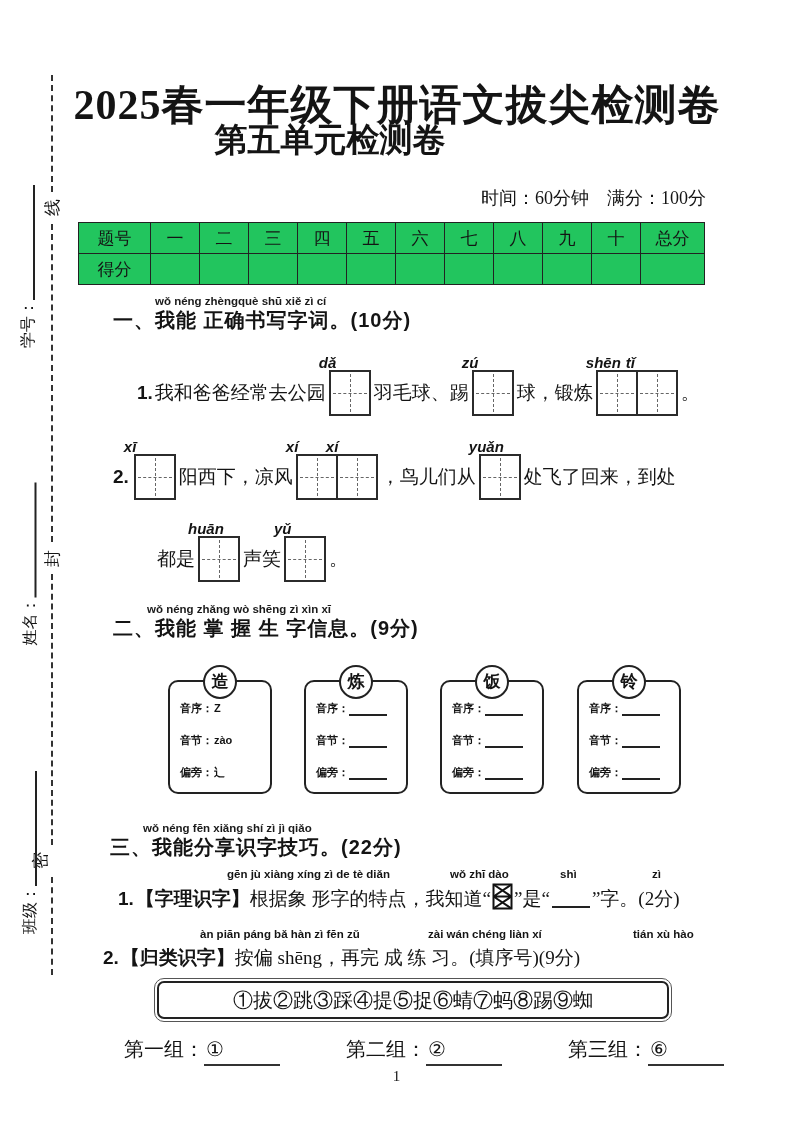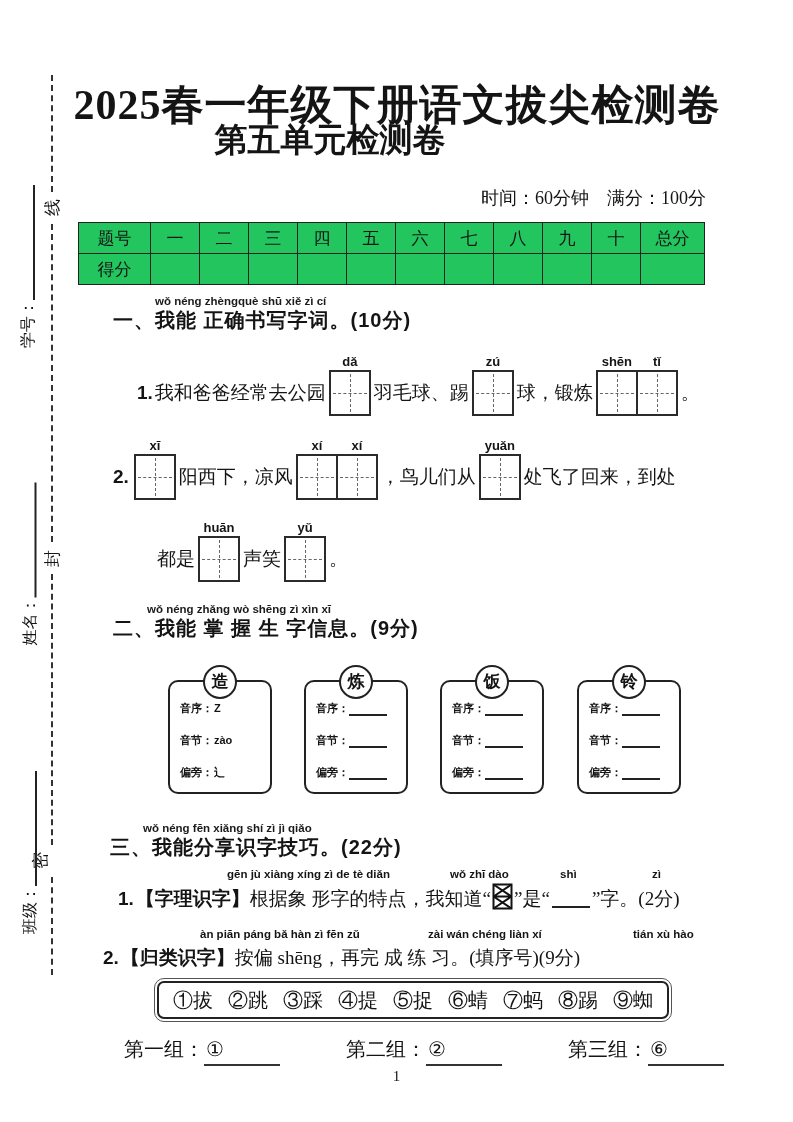--- a/index.html
+++ b/index.html
@@ -24,41 +24,41 @@
 
   
   .sentence{display:flex;align-items:center;white-space:nowrap;font-size:19px;height:46px;}
   .sentence .num{font-family:"Liberation Sans",sans-serif;font-weight:bold;margin-right:2px;}
   .sentence .tag{font-weight:bold;}
   .wbox{width:42px;height:46px;border:2px solid #2b2b2b;position:relative;flex:0 0 auto;margin:0 3px;background:#fff;box-sizing:border-box;}
   .wbox.j1{margin-right:0;}
   .wbox.j2{margin-left:-2px;}
   .wbox .ph{position:absolute;left:2px;right:2px;top:50%;border-top:1.5px dashed #666;}
   .wbox .pv{position:absolute;top:2px;bottom:2px;left:50%;border-left:1.5px dashed #666;}
-  .wbox .py{position:absolute;top:-18px;left:-12px;right:-12px;text-align:center;
-            font-family:"Liberation Sans",sans-serif;font-size:13px;font-weight:bold;}
+  .wbox .py{position:absolute;top:-18px;left:-12px;right:-12px;
+            font-family:"Liberation Sans",sans-serif;font-size:15px;font-weight:bold;font-style:italic;}
 
   
   .card{position:absolute;top:680px;width:104px;height:114px;border:2.5px solid #222;border-radius:10px;
         box-sizing:border-box;padding:10px 6px 4px 10px;background:#fff;}
   .card .circ{position:absolute;top:-17px;left:50%;transform:translateX(-50%);width:30px;height:30px;
         background:#fff;border:2px solid #222;border-radius:50%;text-align:center;line-height:30px;
         font-size:17px;font-weight:bold;}
   .card .row{font-family:"Liberation Sans",sans-serif;font-weight:bold;font-size:11px;height:32px;
         display:flex;align-items:center;white-space:nowrap;}
   .blank{display:inline-block;width:38px;border-bottom:2px solid #222;height:13px;}
   .card .val{font-family:"Liberation Sans",sans-serif;font-weight:bold;margin-left:1px;}
 
   
   .pychunk{font-family:"Liberation Sans",sans-serif;font-size:11.5px;font-weight:bold;white-space:nowrap;}
   .sblank{display:inline-block;width:38px;border-bottom:2px solid #222;height:15px;margin:0 2px;}
   .glyph{display:inline-block;vertical-align:-4px;margin:0 1px;}
   .charbox{position:absolute;top:981px;left:157px;width:512px;height:38px;border:2.5px solid #222;
         border-radius:7px;outline:1px solid #555;outline-offset:2px;box-sizing:border-box;background:#fff;
-        display:flex;align-items:center;justify-content:space-between;padding:0 14px;font-size:20px;}
+        display:flex;align-items:center;justify-content:center;padding:0 14px;font-size:20px;}
   .groups{position:absolute;top:1036px;left:124px;display:flex;gap:66px;font-size:20px;align-items:flex-end;white-space:nowrap;}
   .gline{display:inline-block;border-bottom:2px solid #333;padding:0 56px 3px 2px;}
   .pagenum{position:absolute;top:1068px;left:0;width:793px;text-align:center;font-size:15px;}
 
   
   .dash{position:absolute;left:51px;width:0;border-left:2px dashed #333;}
   .sealchar{position:absolute;width:24px;text-align:center;font-size:17px;transform:rotate(-90deg);}
   .mfield{position:absolute;height:26px;display:flex;align-items:center;transform:rotate(-90deg);
           white-space:nowrap;font-size:16px;}
   .mblank{display:inline-block;width:115px;border-bottom:2px solid #222;height:12px;}

